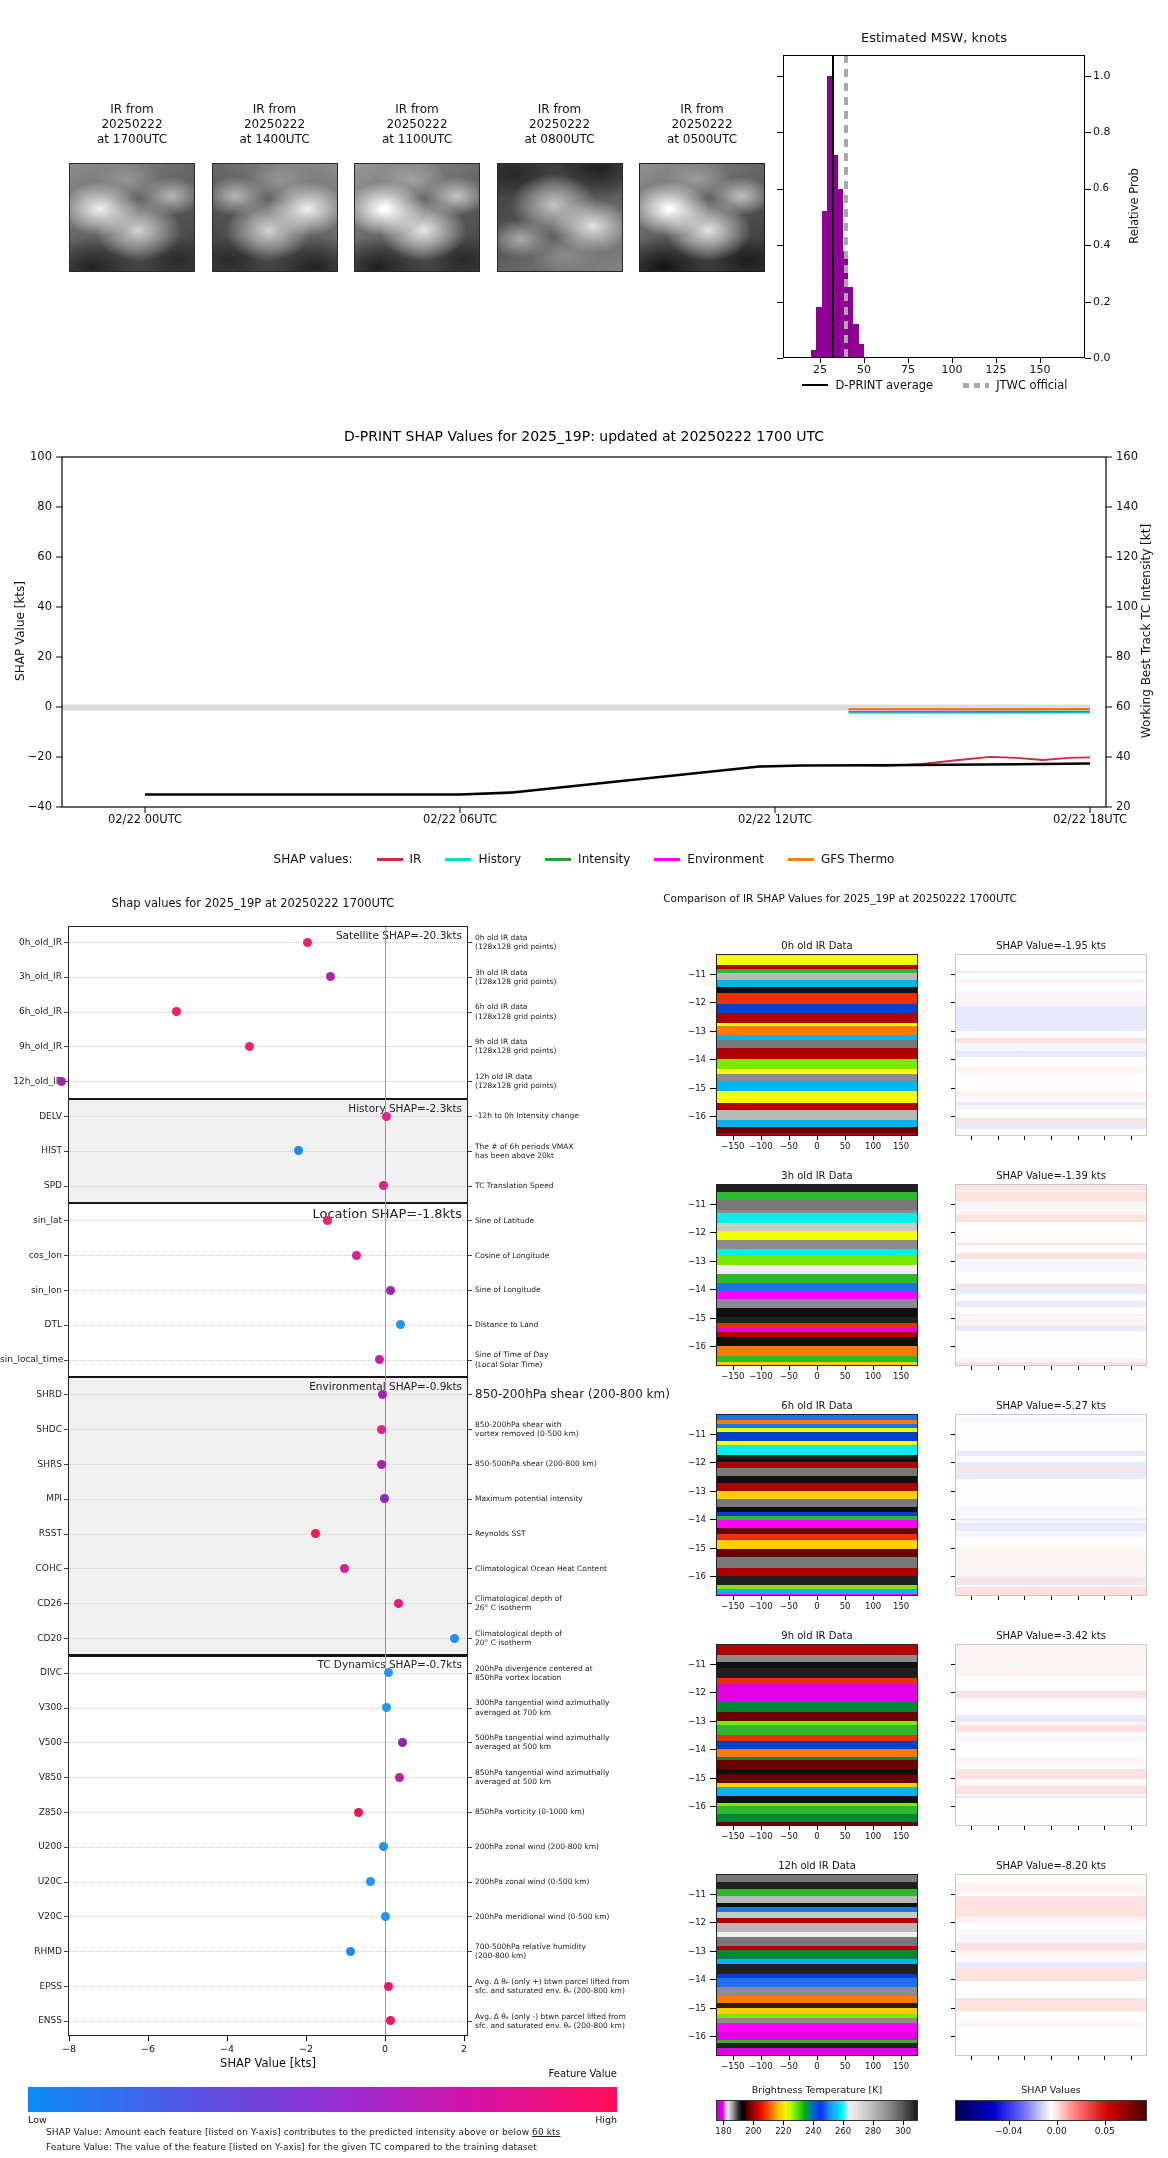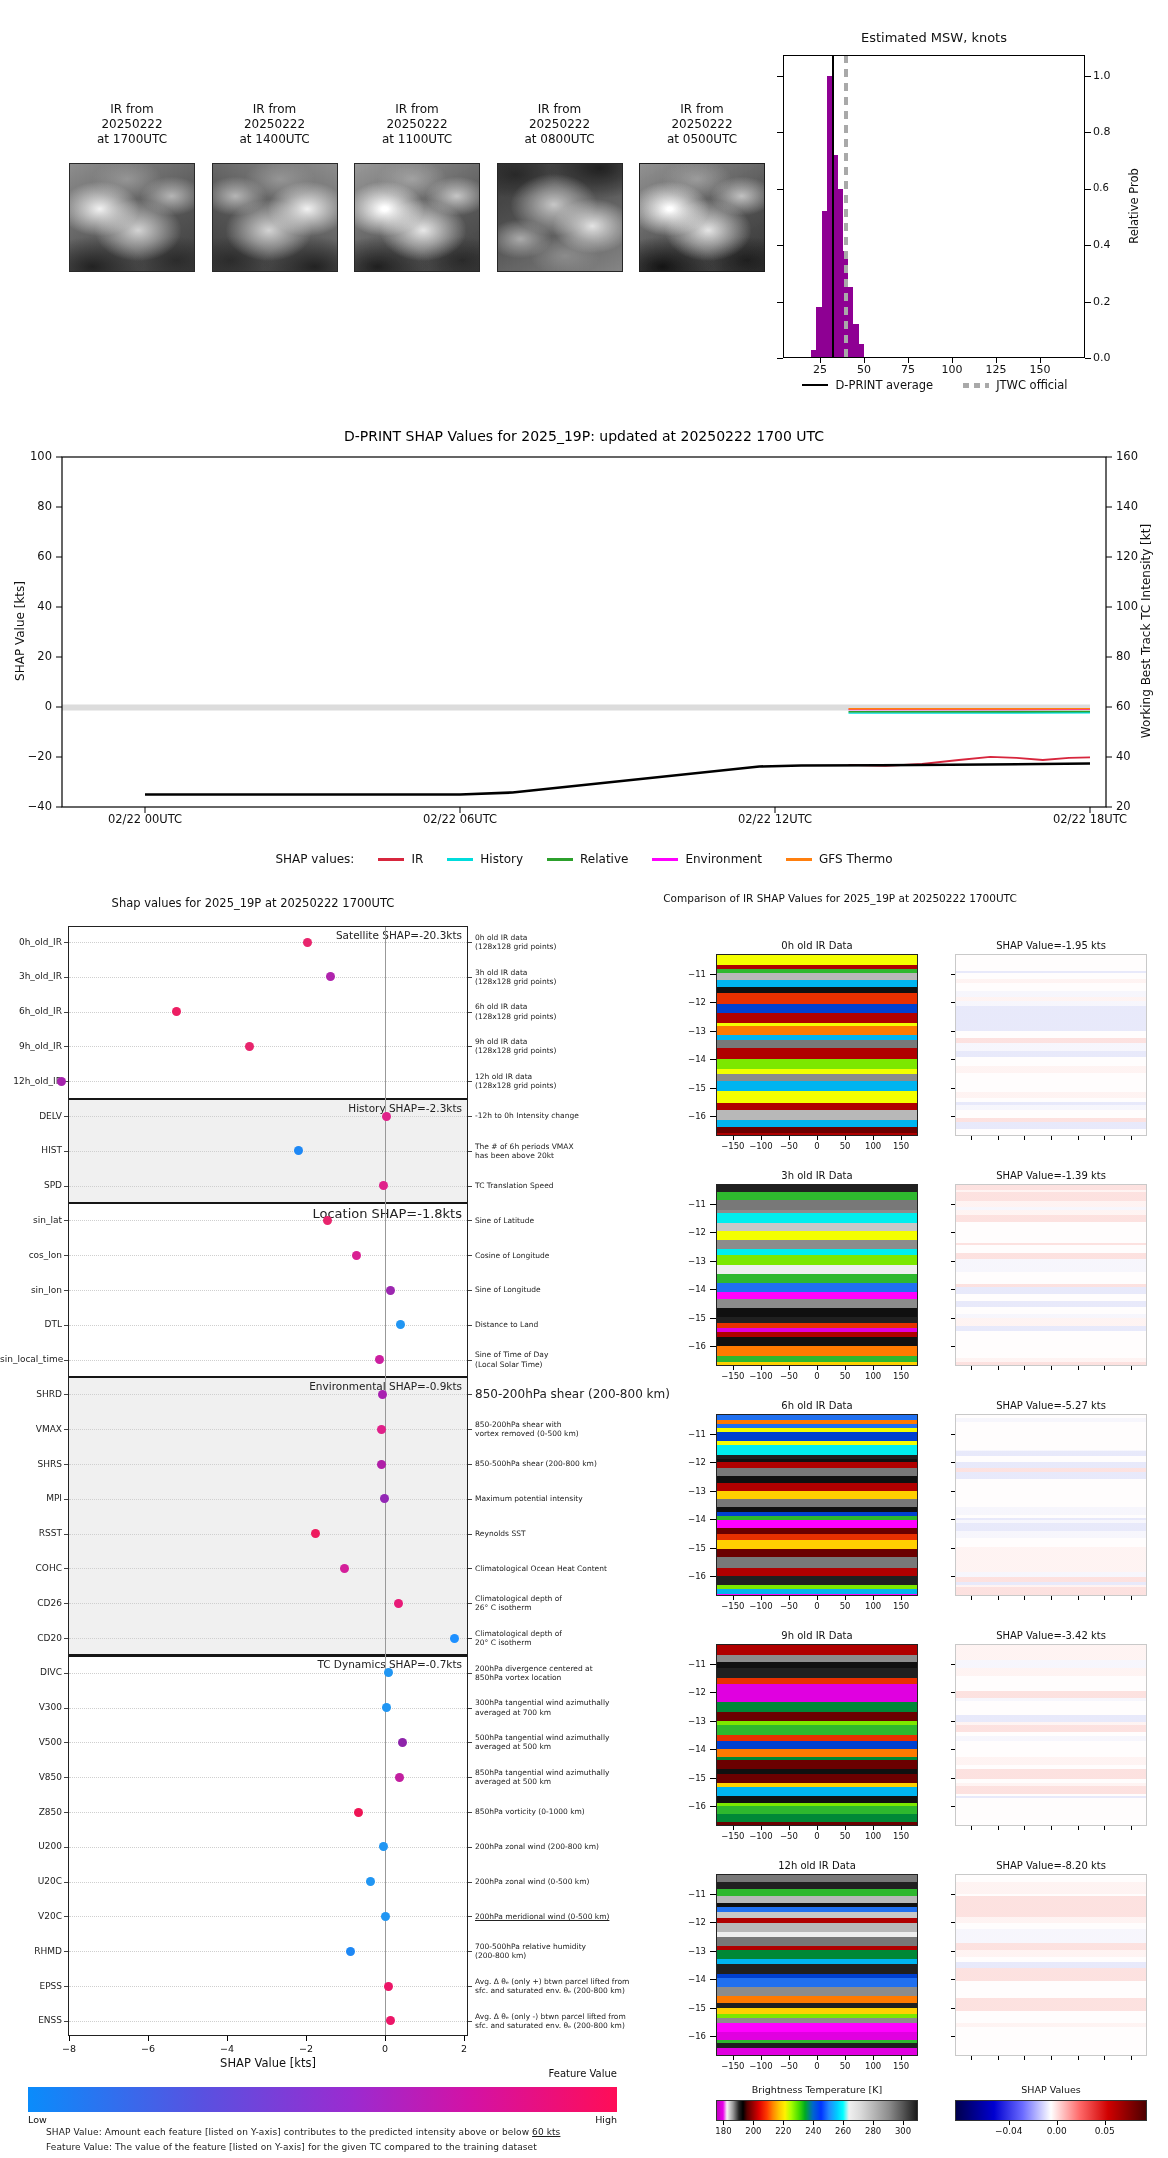--- a/index.html
+++ b/index.html
@@ -55,21 +55,21 @@
       <span class="legend-item">
         <span class="swatch" style="background: rgb(215, 38, 61);"></span>
         <span>IR</span>
       </span>
       <span class="legend-item">
         <span class="swatch" style="background: rgb(0, 220, 220);"></span>
         <span>History</span>
       </span>
       <span class="legend-item">
         <span class="swatch" style="background: rgb(44, 160, 44);"></span>
-        <span>Relative</span>
+        <span>Intensity</span>
       </span>
       <span class="legend-item">
         <span class="swatch" style="background: rgb(255, 0, 255);"></span>
         <span>Environment</span>
       </span>
       <span class="legend-item">
         <span class="swatch" style="background: rgb(255, 127, 14);"></span>
         <span>GFS Thermo</span>
       </span>
     </div>
@@ -298,21 +298,21 @@
     <div class="abs" style="left: 68px; top: 1376px; width: 400px; height: 2.2px; background: rgb(22, 22, 22);"></div>
     <div class="abs tr" style="left: 148px; top: 1380px; width: 314px; font-size: 10.5px; color: rgb(34, 34, 34);">Environmental SHAP=-0.9kts</div>
     <div class="abs" style="left: 69px; top: 1394.4px; width: 398px; height: 0px; border-top: 1px dotted rgb(207, 207, 207);"></div>
     <div class="abs" style="left: 64px; top: 1394.4px; width: 4px; height: 1px; background: rgb(68, 68, 68);"></div>
     <div class="abs tr" style="left: 0px; top: 1388.9px; width: 62px; font-size: 9px; color: rgb(34, 34, 34);">SHRD</div>
     <div class="abs" style="left: 468px; top: 1394.4px; width: 4px; height: 1px; background: rgb(68, 68, 68);"></div>
     <div class="abs pre" style="left: 475px; top: 1389.8px; width: 195px; font-size: 12px; line-height: 9.2px; color: rgb(34, 34, 34);">850-200hPa shear (200-800 km)</div>
     <div class="abs" style="left: 378.13px; top: 1389.9px; width: 9px; height: 9px; border-radius: 50%; background: rgb(168, 33, 176); z-index: 3;"></div>
     <div class="abs" style="left: 69px; top: 1429.2px; width: 398px; height: 0px; border-top: 1px dotted rgb(207, 207, 207);"></div>
     <div class="abs" style="left: 64px; top: 1429.2px; width: 4px; height: 1px; background: rgb(68, 68, 68);"></div>
-    <div class="abs tr" style="left: 0px; top: 1423.7px; width: 62px; font-size: 9px; color: rgb(34, 34, 34);">VMAX</div>
+    <div class="abs tr" style="left: 0px; top: 1423.7px; width: 62px; font-size: 9px; color: rgb(34, 34, 34);">SHDC</div>
     <div class="abs" style="left: 468px; top: 1429.2px; width: 4px; height: 1px; background: rgb(68, 68, 68);"></div>
     <div class="abs pre" style="left: 475px; top: 1420px; width: 195px; font-size: 7.5px; line-height: 9.2px; color: rgb(34, 34, 34);">850-200hPa shear with
 vortex removed (0-500 km)</div>
     <div class="abs" style="left: 377.34px; top: 1424.7px; width: 9px; height: 9px; border-radius: 50%; background: rgb(224, 33, 138); z-index: 3;"></div>
     <div class="abs" style="left: 69px; top: 1464px; width: 398px; height: 0px; border-top: 1px dotted rgb(207, 207, 207);"></div>
     <div class="abs" style="left: 64px; top: 1464px; width: 4px; height: 1px; background: rgb(68, 68, 68);"></div>
     <div class="abs tr" style="left: 0px; top: 1458.5px; width: 62px; font-size: 9px; color: rgb(34, 34, 34);">SHRS</div>
     <div class="abs" style="left: 468px; top: 1464px; width: 4px; height: 1px; background: rgb(68, 68, 68);"></div>
     <div class="abs pre" style="left: 475px; top: 1459.4px; width: 195px; font-size: 7.5px; line-height: 9.2px; color: rgb(34, 34, 34);">850-500hPa shear (200-800 km)</div>
     <div class="abs" style="left: 376.55px; top: 1459.5px; width: 9px; height: 9px; border-radius: 50%; background: rgb(176, 31, 168); z-index: 3;"></div>
@@ -393,21 +393,21 @@
     <div class="abs" style="left: 69px; top: 1881.6px; width: 398px; height: 0px; border-top: 1px dotted rgb(207, 207, 207);"></div>
     <div class="abs" style="left: 64px; top: 1881.6px; width: 4px; height: 1px; background: rgb(68, 68, 68);"></div>
     <div class="abs tr" style="left: 0px; top: 1876.1px; width: 62px; font-size: 9px; color: rgb(34, 34, 34);">U20C</div>
     <div class="abs" style="left: 468px; top: 1881.6px; width: 4px; height: 1px; background: rgb(68, 68, 68);"></div>
     <div class="abs pre" style="left: 475px; top: 1877px; width: 195px; font-size: 7.5px; line-height: 9.2px; color: rgb(34, 34, 34);">200hPa zonal wind (0-500 km)</div>
     <div class="abs" style="left: 365.885px; top: 1877.1px; width: 9px; height: 9px; border-radius: 50%; background: rgb(33, 150, 243); z-index: 3;"></div>
     <div class="abs" style="left: 69px; top: 1916.4px; width: 398px; height: 0px; border-top: 1px dotted rgb(207, 207, 207);"></div>
     <div class="abs" style="left: 64px; top: 1916.4px; width: 4px; height: 1px; background: rgb(68, 68, 68);"></div>
     <div class="abs tr" style="left: 0px; top: 1910.9px; width: 62px; font-size: 9px; color: rgb(34, 34, 34);">V20C</div>
     <div class="abs" style="left: 468px; top: 1916.4px; width: 4px; height: 1px; background: rgb(68, 68, 68);"></div>
-    <div class="abs pre" style="left: 475px; top: 1911.8px; width: 195px; font-size: 7.5px; line-height: 9.2px; color: rgb(34, 34, 34); text-decoration: underline;">200hPa meridional wind (0-500 km)</div>
+    <div class="abs pre" style="left: 475px; top: 1911.8px; width: 195px; font-size: 7.5px; line-height: 9.2px; color: rgb(34, 34, 34);">200hPa meridional wind (0-500 km)</div>
     <div class="abs" style="left: 381.29px; top: 1911.9px; width: 9px; height: 9px; border-radius: 50%; background: rgb(33, 150, 243); z-index: 3;"></div>
     <div class="abs" style="left: 69px; top: 1951.2px; width: 398px; height: 0px; border-top: 1px dotted rgb(207, 207, 207);"></div>
     <div class="abs" style="left: 64px; top: 1951.2px; width: 4px; height: 1px; background: rgb(68, 68, 68);"></div>
     <div class="abs tr" style="left: 0px; top: 1945.7px; width: 62px; font-size: 9px; color: rgb(34, 34, 34);">RHMD</div>
     <div class="abs" style="left: 468px; top: 1951.2px; width: 4px; height: 1px; background: rgb(68, 68, 68);"></div>
     <div class="abs pre" style="left: 475px; top: 1942px; width: 195px; font-size: 7.5px; line-height: 9.2px; color: rgb(34, 34, 34);">700-500hPa relative humidity
 (200-800 km)</div>
     <div class="abs" style="left: 345.74px; top: 1946.7px; width: 9px; height: 9px; border-radius: 50%; background: rgb(30, 136, 245); z-index: 3;"></div>
     <div class="abs" style="left: 69px; top: 1986px; width: 398px; height: 0px; border-top: 1px dotted rgb(207, 207, 207);"></div>
     <div class="abs" style="left: 64px; top: 1986px; width: 4px; height: 1px; background: rgb(68, 68, 68);"></div>

